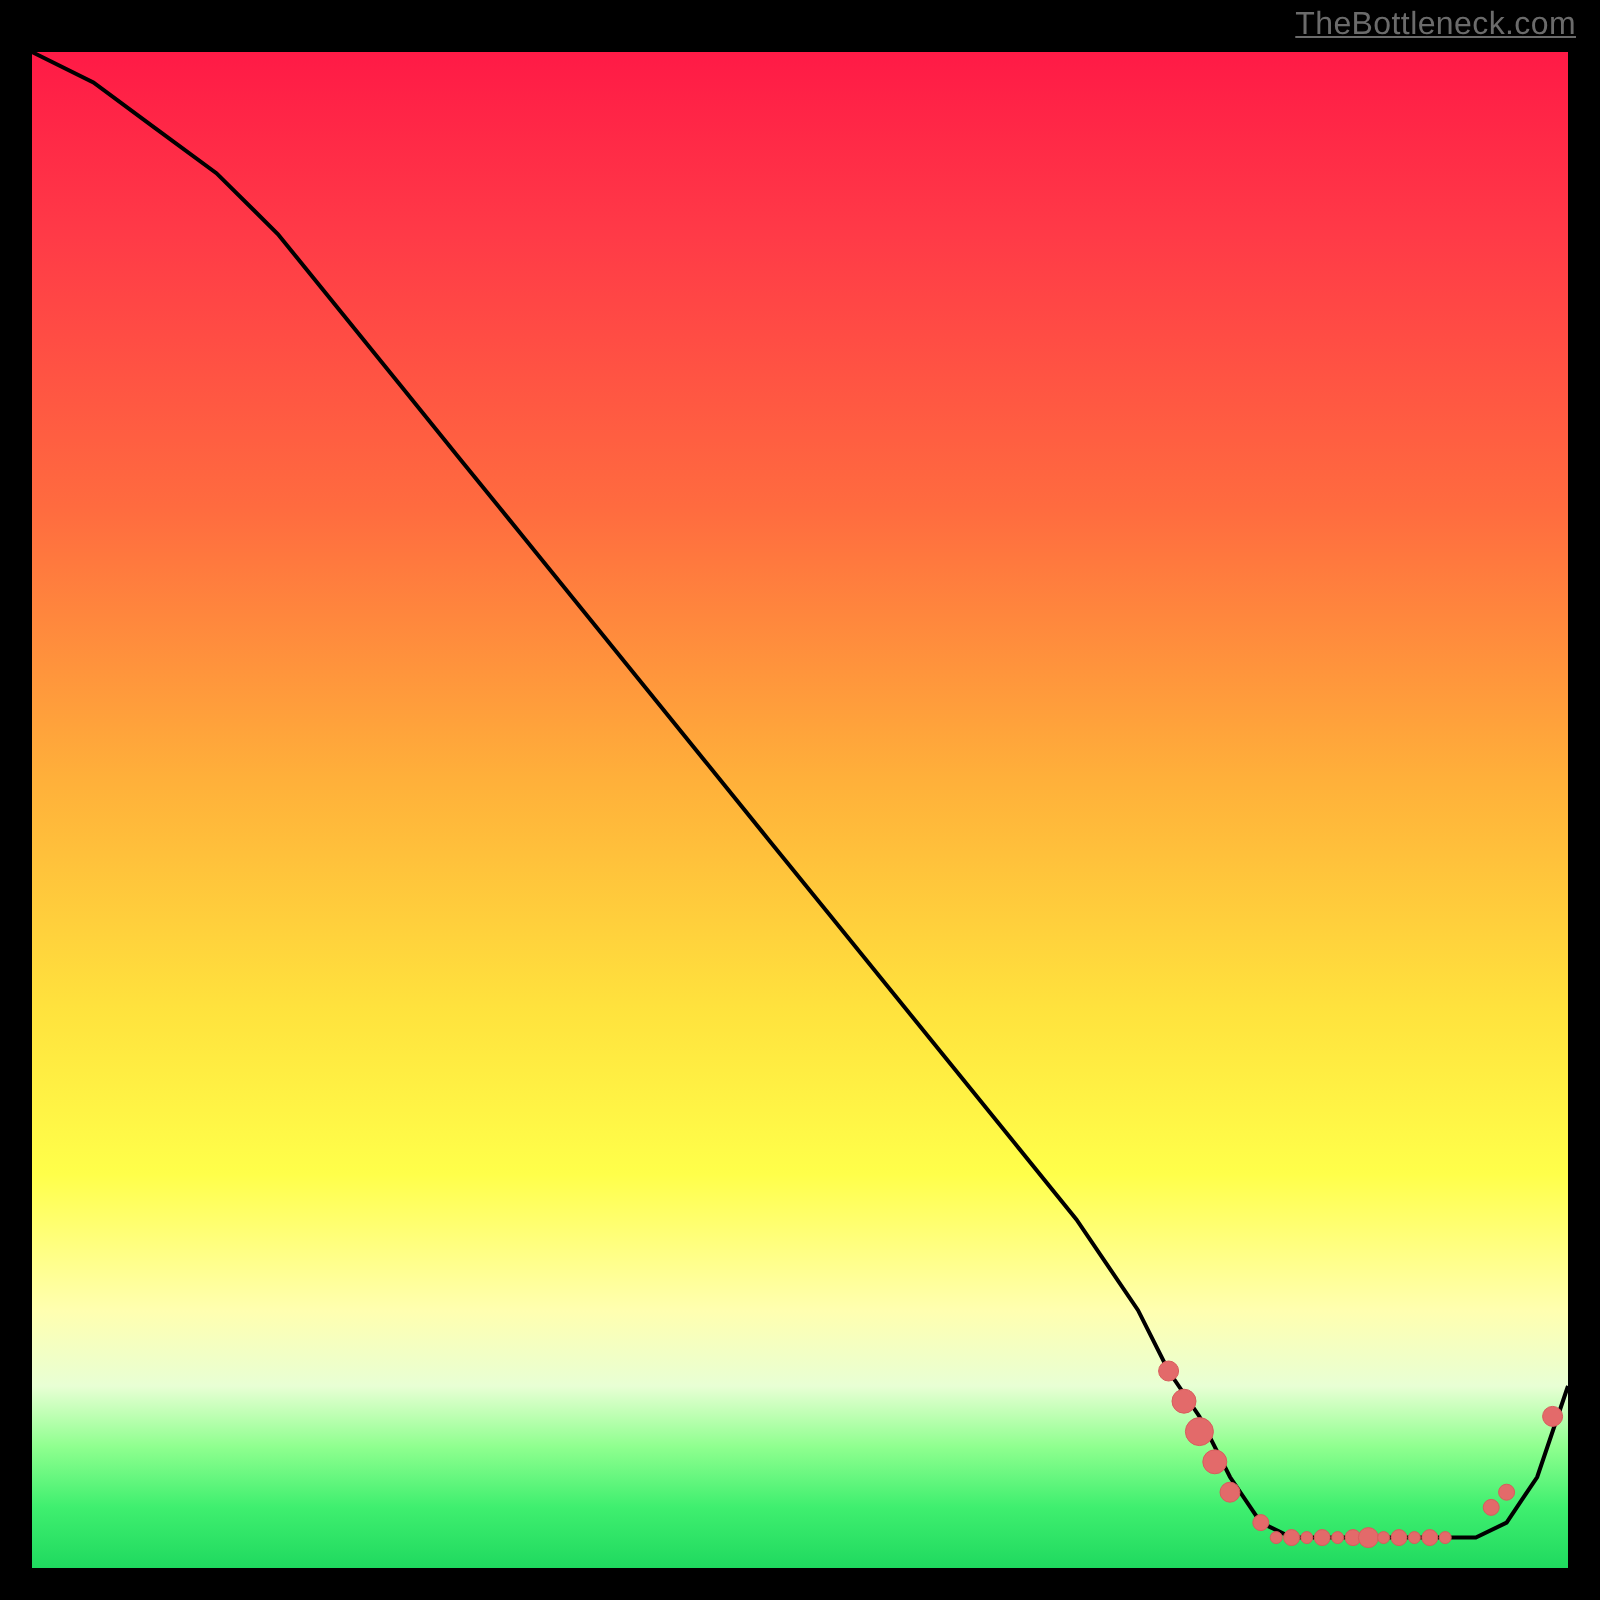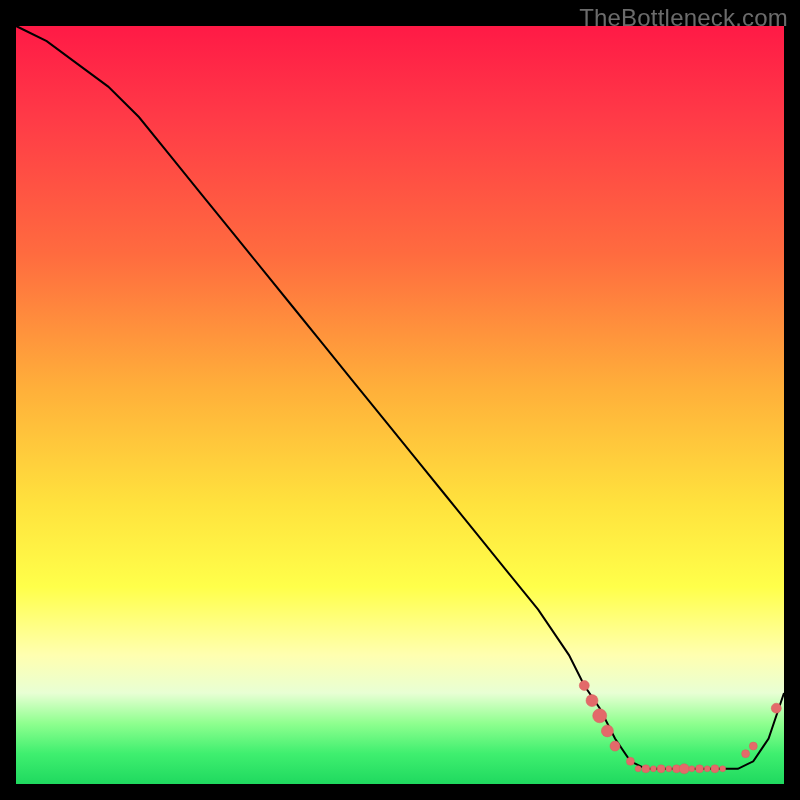--- a/index.html
+++ b/index.html
@@ -37,24 +37,25 @@
       #8fff8f 92%,
       #3fef6f 96%,
       #1fd95f 100%
     );
   }
   .watermark {
     position: absolute;
     top: 4px;
     right: 12px;
     color: #6b6b6b;
-    font-size: 24px;
+    font-size: 16px;
     letter-spacing: 0.2px;
     font-weight: 400;
     user-select: none;
+    text-decoration: underline;
   }
   svg.curve {
     position: absolute;
     left: 0;
     top: 0;
     width: 768px;
     height: 758px;
     overflow: visible;
   }
 </style>

